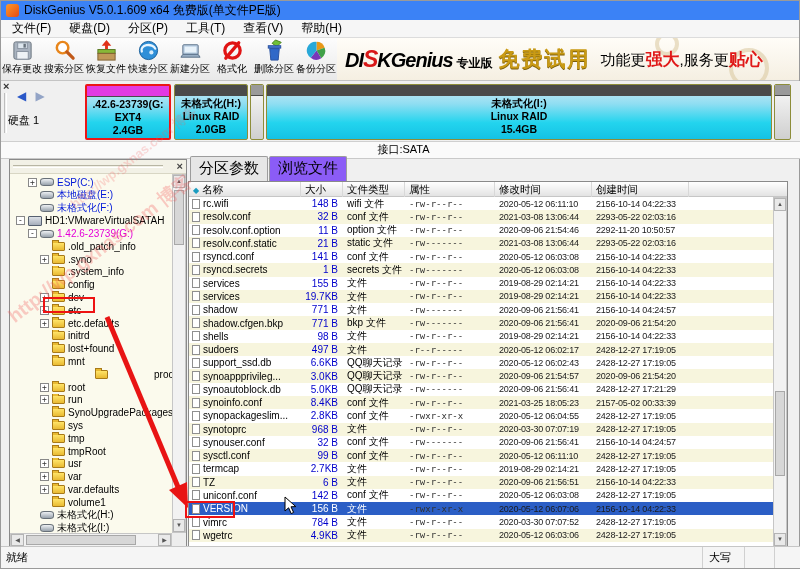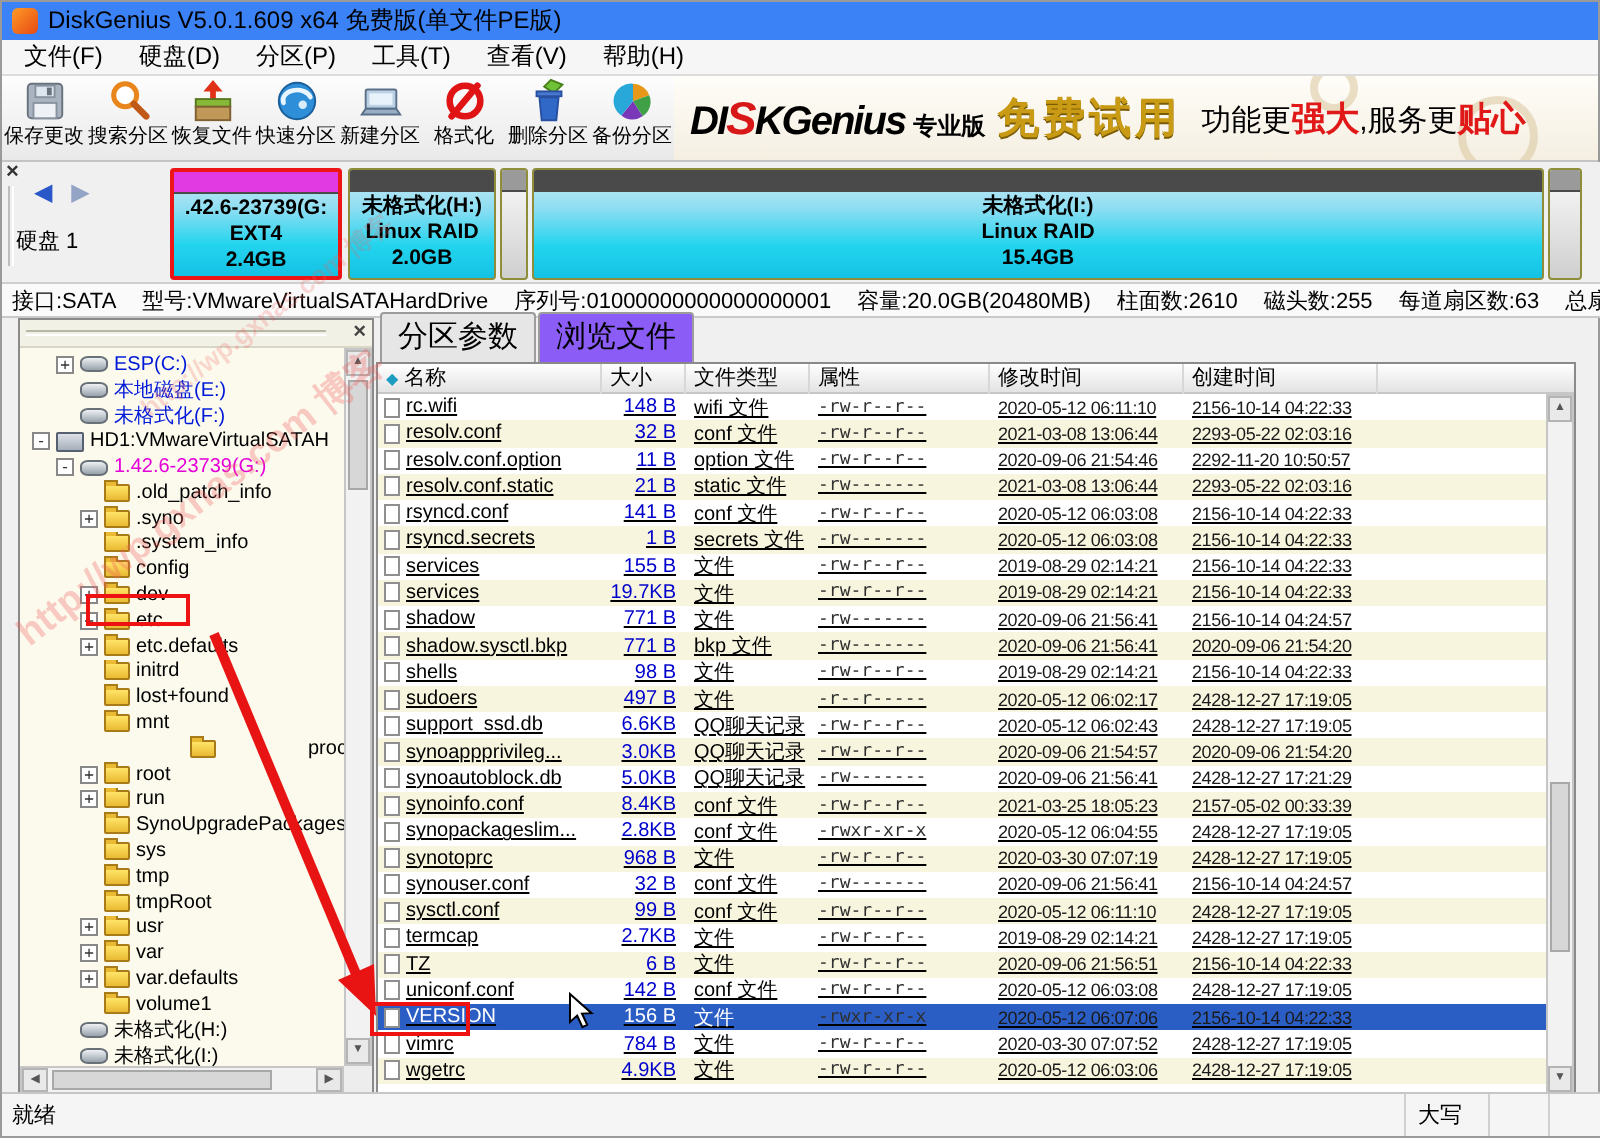--- a/index.html
+++ b/index.html
@@ -38,21 +38,21 @@
   .ov-arrows .al { color:#2a58c8; } .ov-arrows .ar { color:#93a4c6; }
   .ov-disklabel { position:absolute; left:7px; top:32px; font-size:11px; }
   .ov-grip { position:absolute; left:3px; top:12px; width:3px; height:40px; border-left:1px solid #bdbdbd; border-right:1px solid #fff; }
   .part { position:absolute; top:3px; height:56px; border:1px solid #8d8d3a; background:linear-gradient(#cfeaf6 0%,#8fdef2 35%,#23d4ee 70%,#14c2e4 100%); overflow:hidden; border-radius:2px; }
   .part.selected { border:2px solid #ec1616; }
   .part .band { height:11px; border-bottom:1px solid #4a4a4a; }
   .part .ptxt { text-align:center; font-size:10.5px; font-weight:bold; line-height:13px; margin-top:1px; white-space:nowrap; }
   .part.sliver { background:linear-gradient(#fafafa,#cfcfcf); }
 
   
-  .infobar { position:absolute; left:0; top:141px; width:800px; height:17px; background:#fafafa; border-bottom:1px solid #c9c9c9; display:flex; gap:13px; align-items:center; padding-left:5px; font-size:11px; white-space:nowrap; overflow:hidden; }
+  .infobar { position:absolute; left:0; top:141px; width:800px; height:17px; background:#fafafa; border-bottom:1px solid #c9c9c9; display:flex; gap:13px; align-items:center; padding-left:5px; font-size:11px; white-space:nowrap; overflow:hidden;flex-direction:column; }
 
   
   .tree-panel { position:absolute; left:8px; top:158px; width:178px; height:389px; background:#fbfaed; border:1px solid #8a8a8a; }
   .tree-head { position:absolute; left:0; top:0; right:0; height:14px; background:#f2f1e6; border-bottom:1px solid #d8d6c4; }
   .tree-grip { position:absolute; left:3px; top:5px; width:150px; height:3px; border-top:1px solid #b8b6a4; border-bottom:1px solid #fff; }
   .tree-close { position:absolute; right:3px; top:1px; font-size:11px; font-weight:bold; color:#444; line-height:11px; }
   .tree-body { position:absolute; left:0; top:14px; right:14px; bottom:14px; overflow:hidden; padding-top:2px; }
   .tree-row { display:flex; align-items:center; height:12.8px; white-space:nowrap; overflow:hidden; font-size:10px; }
   .exp { width:9px; height:9px; flex:none; border:1px solid #888; background:#fff; font:8px/7px "DejaVu Sans Mono",monospace; text-align:center; color:#333; margin-right:3px; }
   .exp-sp { width:12px; flex:none; }
@@ -73,21 +73,21 @@
 
   
   .tabs { position:absolute; left:187px; top:158px; right:11px; height:22px; display:flex; align-items:flex-end; padding-left:2px; background:#f0f0f0; }
   .tab { font-size:15px; padding:2px 8px 3px; border:1px solid #9c9c9c; border-bottom:none; background:#e6e6e6; margin-right:1px; border-radius:2px 2px 0 0; }
   .tab.active { background:#8b5cf6; position:relative; top:1px; padding-bottom:4px; }
 
   .table-panel { position:absolute; left:187px; top:180px; right:11px; height:367px; background:#fff; border:1px solid #8a8a8a; }
   .thead { display:grid; grid-template-columns:112px 42px 62px 90px 97px 97px 1fr; height:15px; background:linear-gradient(#ffffff,#e3e3e3); border-bottom:1px solid #c6c6c6; font-size:10.5px; align-items:center; }
   .hcell { padding-left:4px; border-right:1px solid #d8d8d8; height:15px; line-height:15px; white-space:nowrap; overflow:hidden; }
   .sortdiamond { color:#1b9cc0; font-size:8px; margin-right:3px; }
-  .tbody { position:absolute; left:0; top:15px; right:14px; bottom:0; overflow:hidden;text-decoration:underline; }
+  .tbody { position:absolute; left:0; top:15px; right:14px; bottom:0; overflow:hidden; }
   .trow { display:grid; grid-template-columns:112px 42px 62px 90px 97px 97px 1fr; height:13.27px; align-items:center; font-size:10px; background:#fff; }
   .trow.alt { background:#f7f5dd; }
   .trow.sel { background:#2b5ec5; color:#fff; }
   .trow.sel .c-size { color:#fff; }
   .cell { white-space:nowrap; overflow:hidden; padding-left:4px; }
   .c-name { display:flex; align-items:center; gap:3px; padding-left:3px; }
   .ico-file { width:8px; height:10px; background:#fff; border:1px solid #8f8f8f; flex:none; }
   .c-size { color:#0000cc; text-align:right; padding-right:5px; padding-left:0; }
   .c-attr { font-family:"DejaVu Sans Mono",monospace; font-size:9px; color:#303030; }
   .c-date { font-size:9px; letter-spacing:-0.2px; color:#1a1a1a; }
@@ -553,21 +553,21 @@
           <div class="cell c-size">771 B</div>
           <div class="cell c-type">文件</div>
           <div class="cell c-attr">-rw-------</div>
           <div class="cell c-date">2020-09-06 21:56:41</div>
           <div class="cell c-date">2156-10-14 04:24:57</div>
           <div class="cell"></div>
         </div>
         <div class="trow alt">
           <div class="cell c-name">
             <span class="ico-file"></span>
-            <span>shadow.sysctl.bkp</span>
+            <span>shadow.cfgen.bkp</span>
           </div>
           <div class="cell c-size">771 B</div>
           <div class="cell c-type">bkp 文件</div>
           <div class="cell c-attr">-rw-------</div>
           <div class="cell c-date">2020-09-06 21:56:41</div>
           <div class="cell c-date">2020-09-06 21:54:20</div>
           <div class="cell"></div>
         </div>
         <div class="trow">
           <div class="cell c-name">

